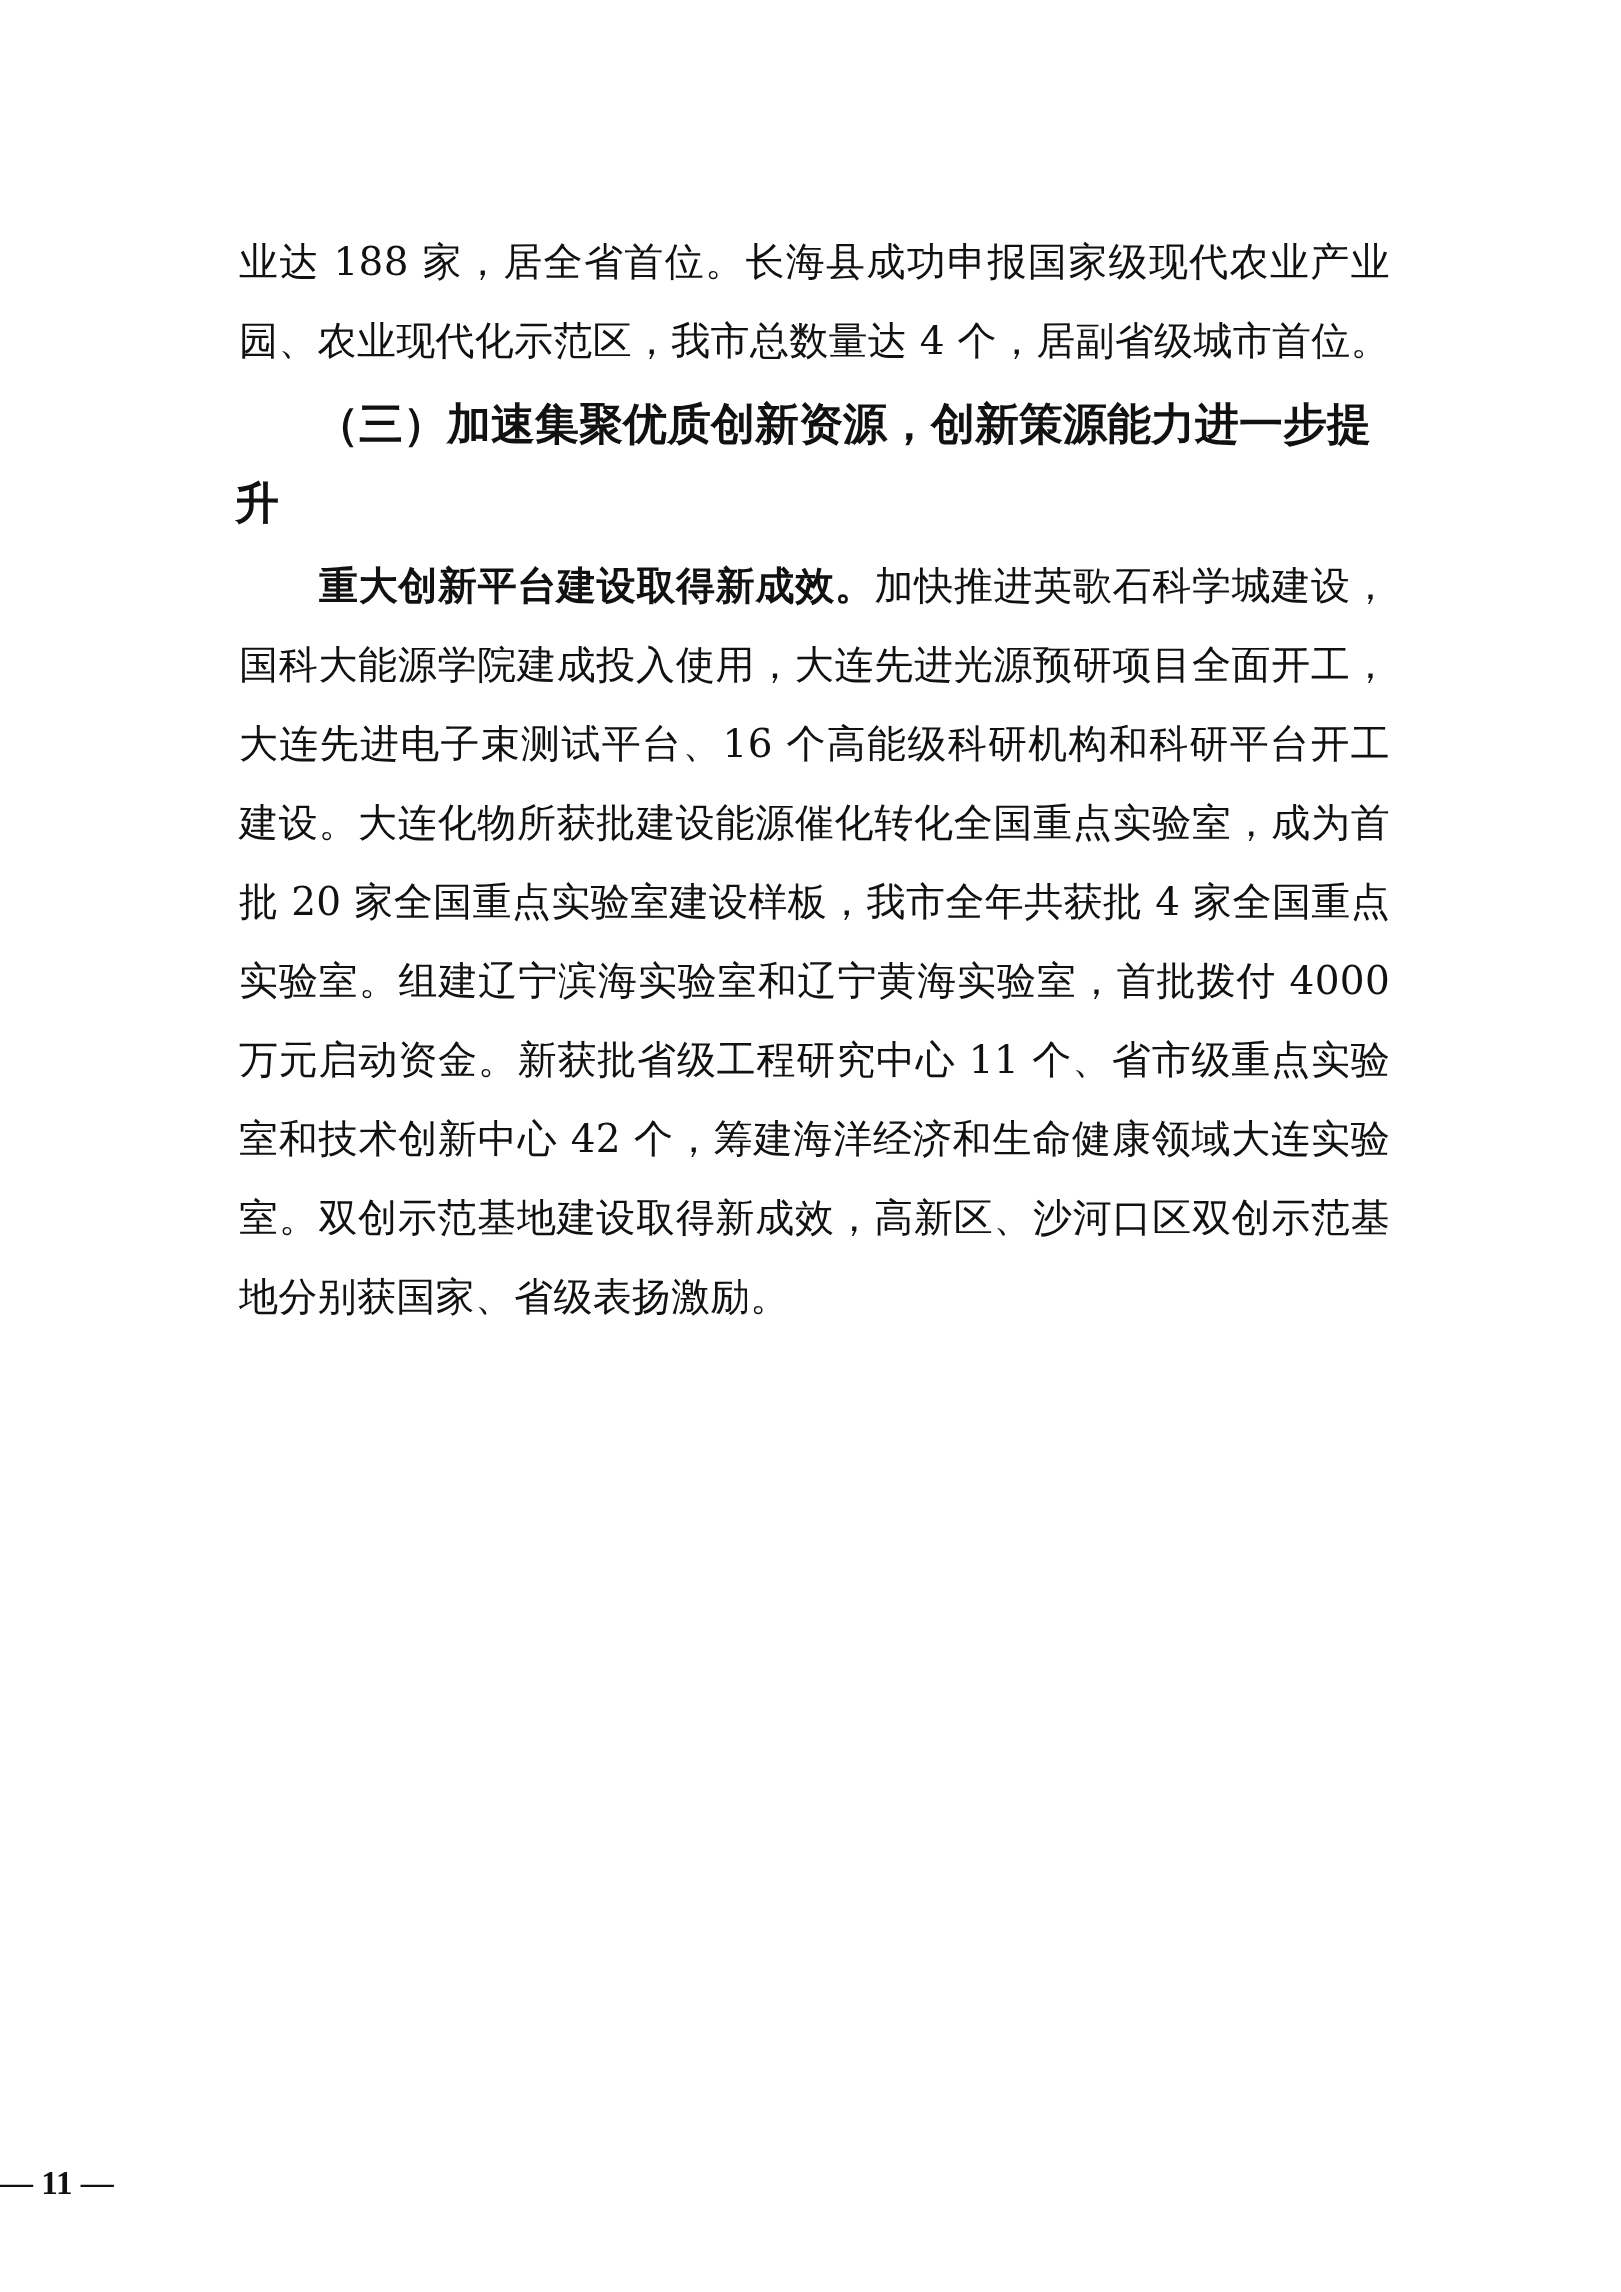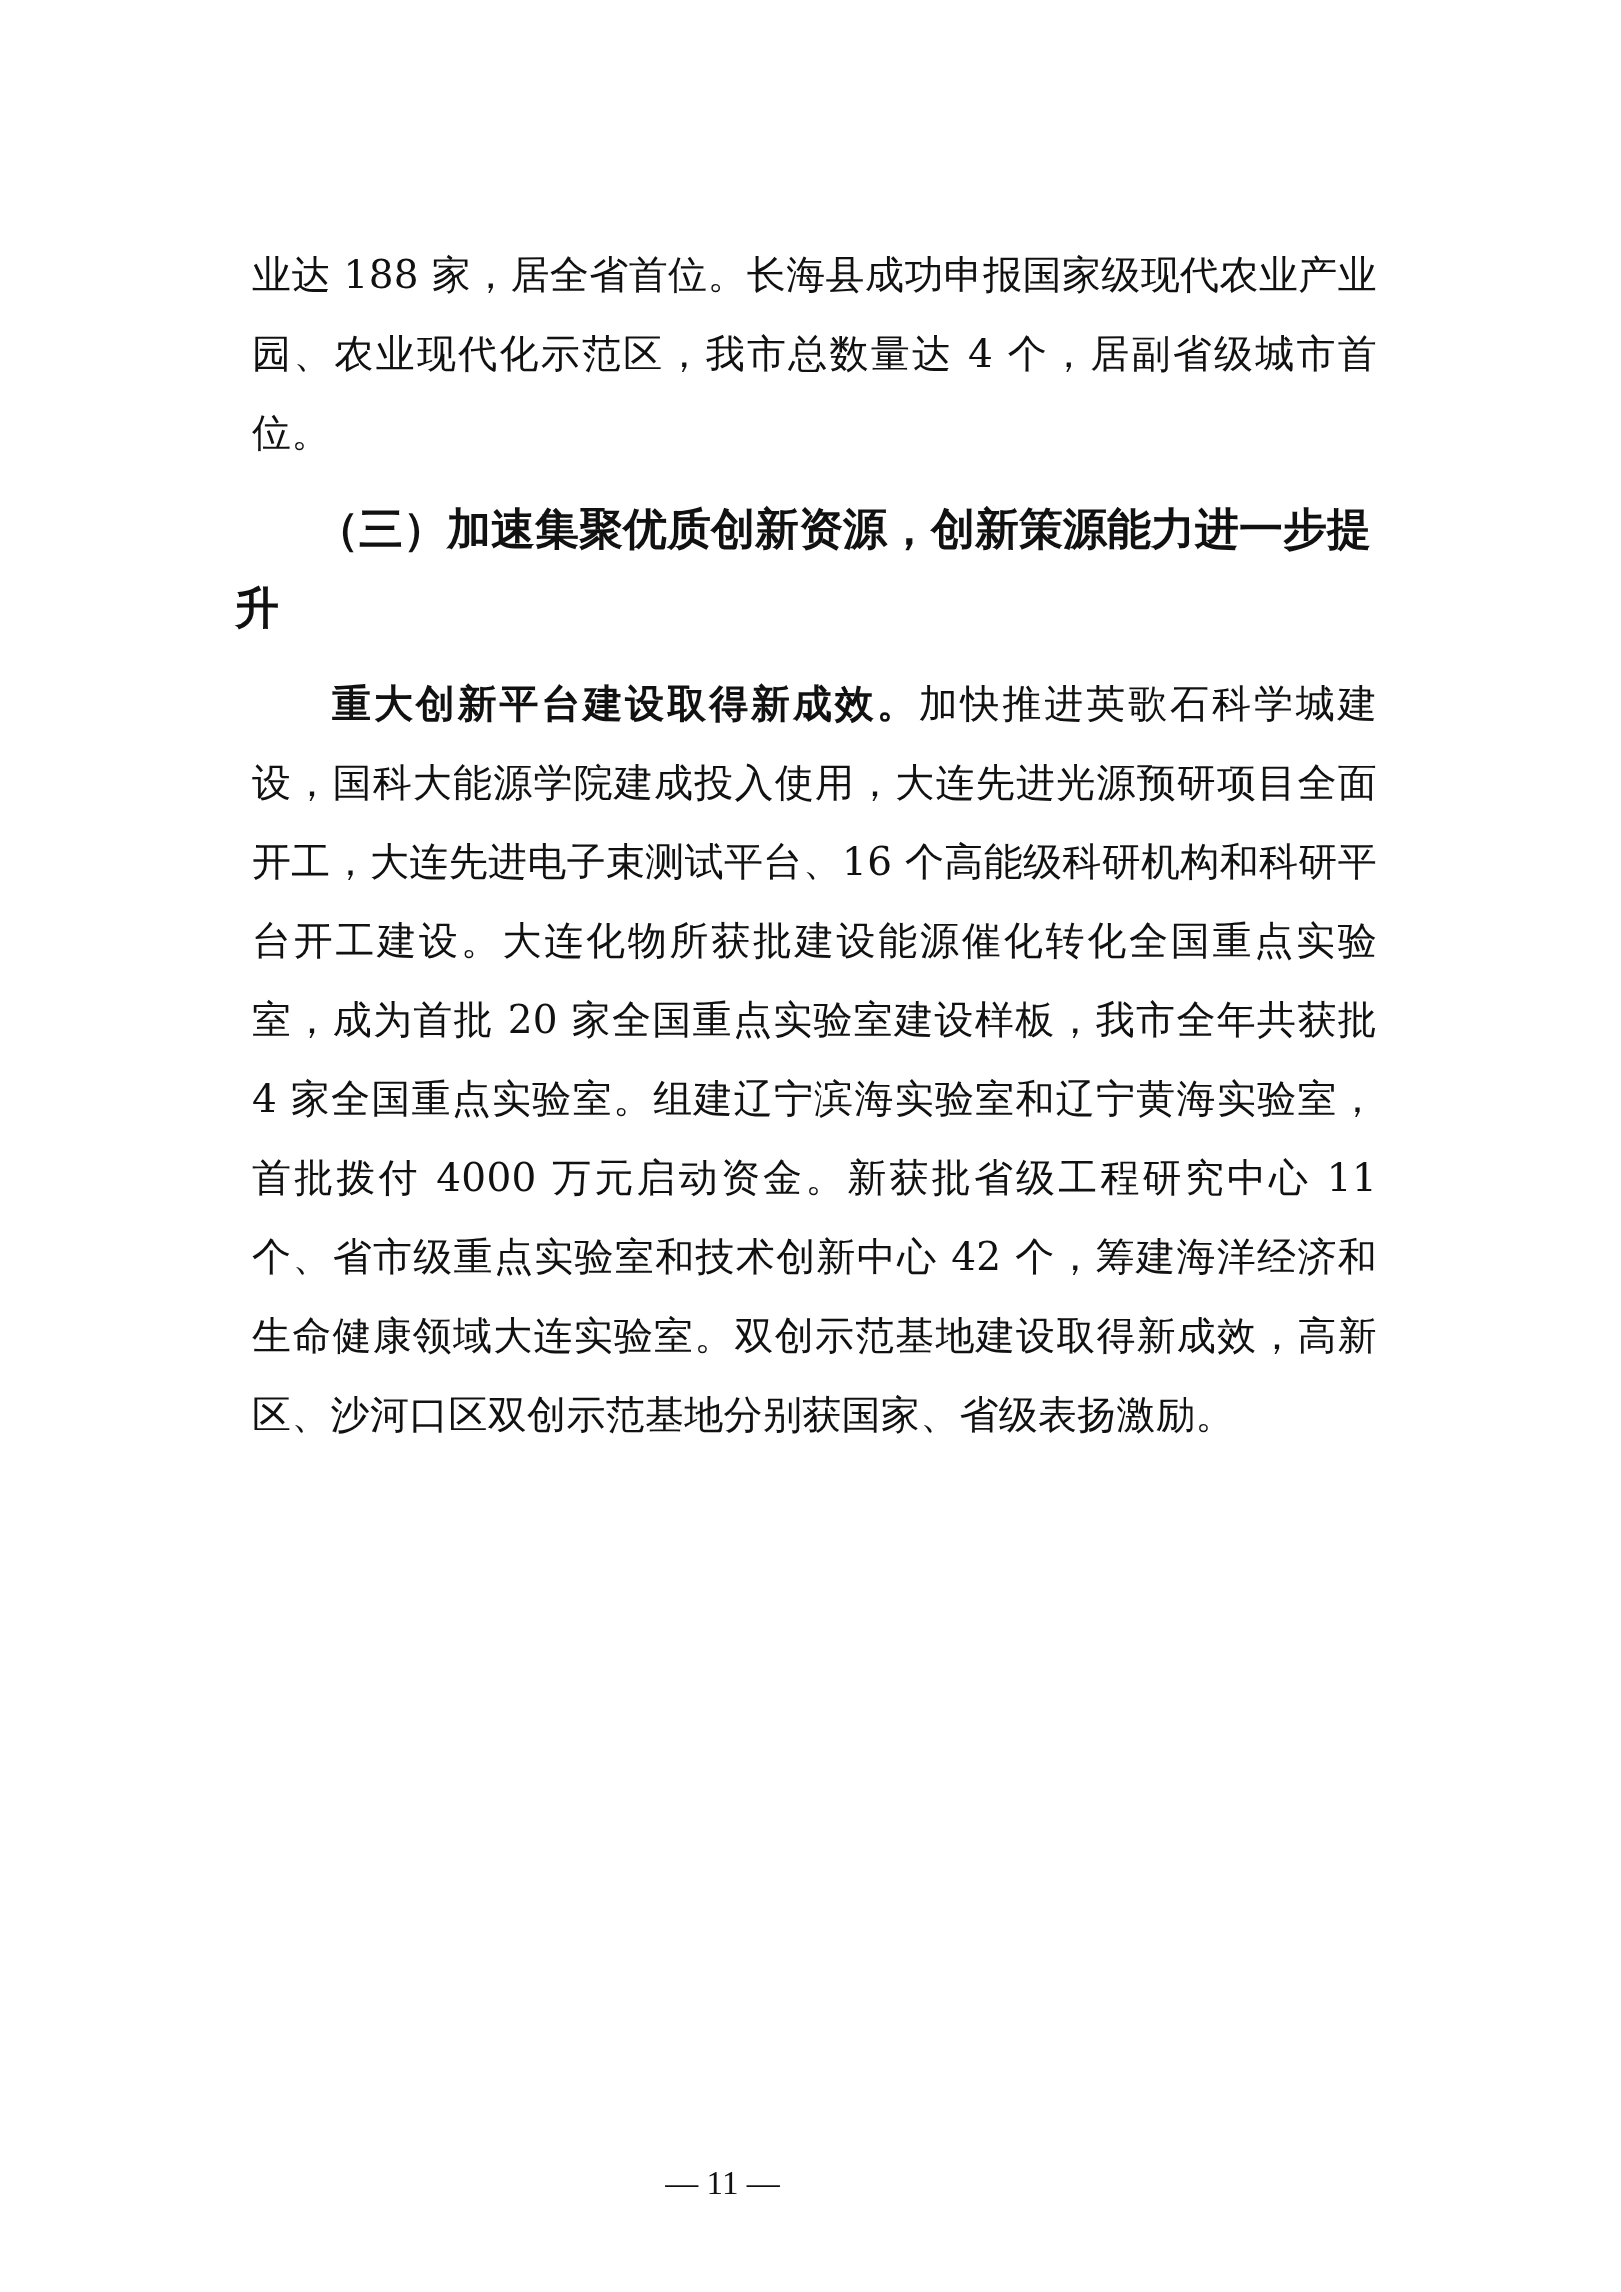--- a/index.html
+++ b/index.html
@@ -15,21 +15,21 @@
       font-family: "DejaVu Serif", "Liberation Serif", serif;
       color: #111111;
     }
     .page {
       position: absolute;
       left: 235px;
       top: 218px;
       width: 1159px;
     }
     .para {
-      margin: 17px;
+      margin: 4px;
       font-size: 39px;
       line-height: 79px;
       text-align: justify;
       text-align-last: left;
       letter-spacing: 0.3px;
     }
     .para.indent {
       text-indent: 80px;
     }
     .heading {
@@ -43,24 +43,25 @@
     }
     .lead {
       font-weight: bold;
       font-family: Liberation Serif, serif;
     }
     .page-number {
       position: absolute;
       left: 0;
       width: 1445px;
       top: 2164px;
-      text-align: center;
+      text-align: left;
       font-size: 33px;
       line-height: 39px;
       font-family: "Liberation Serif", "DejaVu Serif", serif;
+      font-weight: bold;
     }
   </style>
 </head>
 <body>
 
 <div class="page">
   <p class="para">
     <span>业达 188 家，居全省首位。长海县成功申报国家级现代农业产业园、农业现代化示范区，我市总数量达 4 个，居副省级城市首位。</span>
   </p>
 

